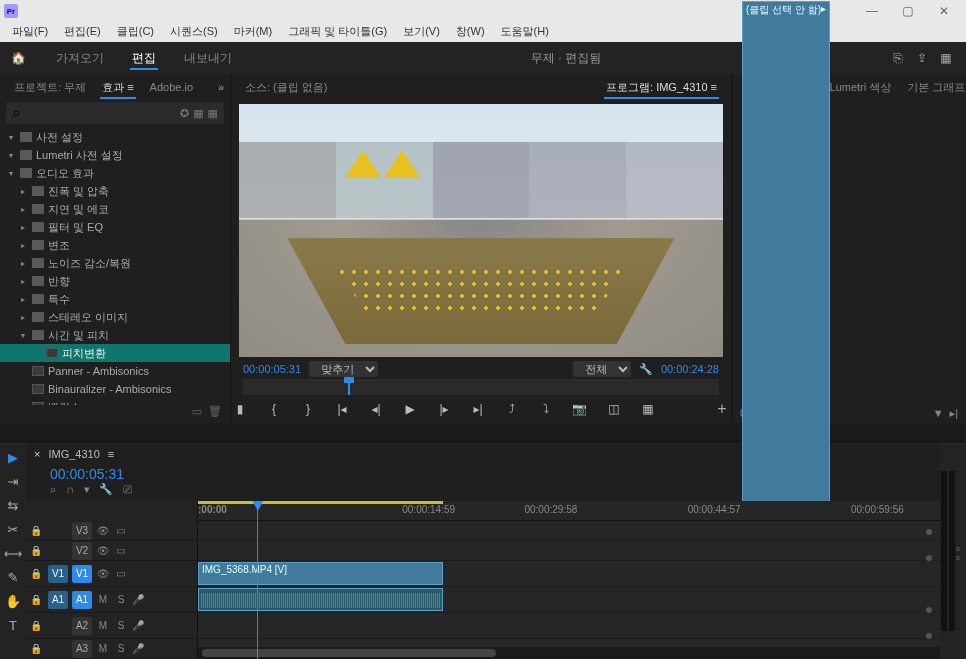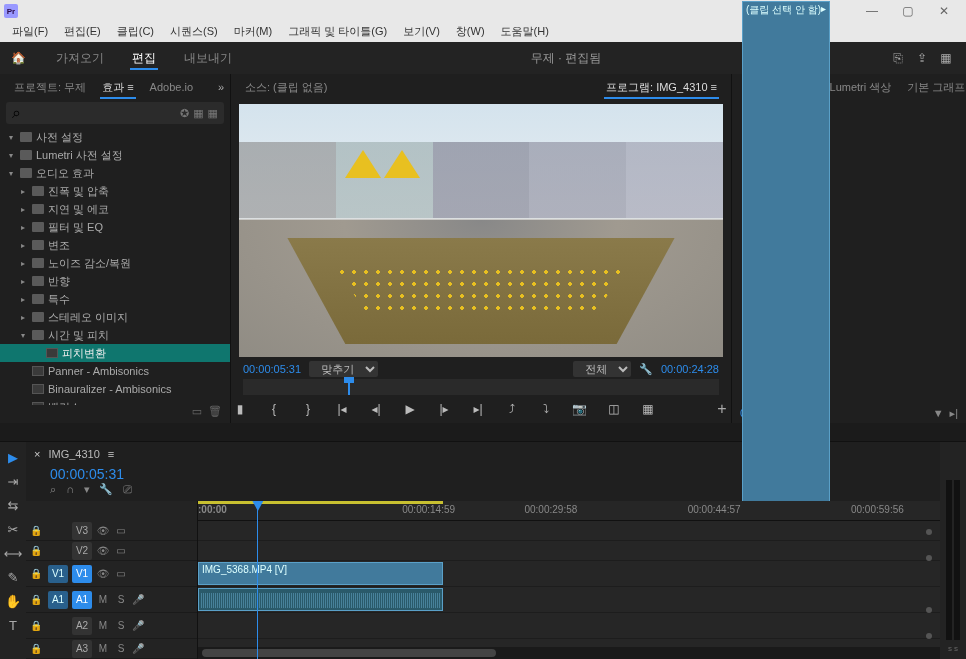--- a/index.html
+++ b/index.html
@@ -119,21 +119,21 @@
 .playhead::before { content:""; position:absolute; top:0; left:-5px; width:11px; height:10px; background:#2d8ceb; clip-path:polygon(0 0,100% 0,50% 100%); }
 
 .trk { height:26px; border-bottom:1px solid #1d1d1d; position:relative; }
 .trk.slim { height:20px; }
 .clip { position:absolute; top:1px; bottom:1px; background:#417a9c; border:1px solid #5aa0c8; font-size:10px; color:#dff; padding:1px 3px; overflow:hidden; }
 .clip.audio { background:#2a5a6a; }
 .clip.audio .wave { position:absolute; inset:4px 2px 2px 2px; background:repeating-linear-gradient(90deg,#6ac 0 1px,transparent 1px 2px); opacity:.5; }
 .work { position:absolute; top:0; height:3px; background:#c8c030; }
 .endmark { position:absolute; top:6px; width:6px; height:6px; border-radius:50%; background:#555; }
 
-.tl-meters { width:26px; background:#232323; display:flex; flex-direction:column; align-items:center; justify-content:flex-end; padding:6px 0; }
+.tl-meters { width:26px; background:#232323; display:flex; flex-direction:row; align-items:center; justify-content:flex-end; padding:6px 0; }
 .meter { width:6px; height:160px; background:#111; margin:0 1px; display:inline-block; }
 .tl-meters .lbl { font-size:8px; color:#666; margin-top:4px; }
 
 .hscroll { height:12px; background:#1a1a1a; display:flex; align-items:center; padding:0 4px; }
 .hscroll .thumb { height:8px; background:#444; border-radius:4px; }
 
 </style>
 </head>
 <body>
 

